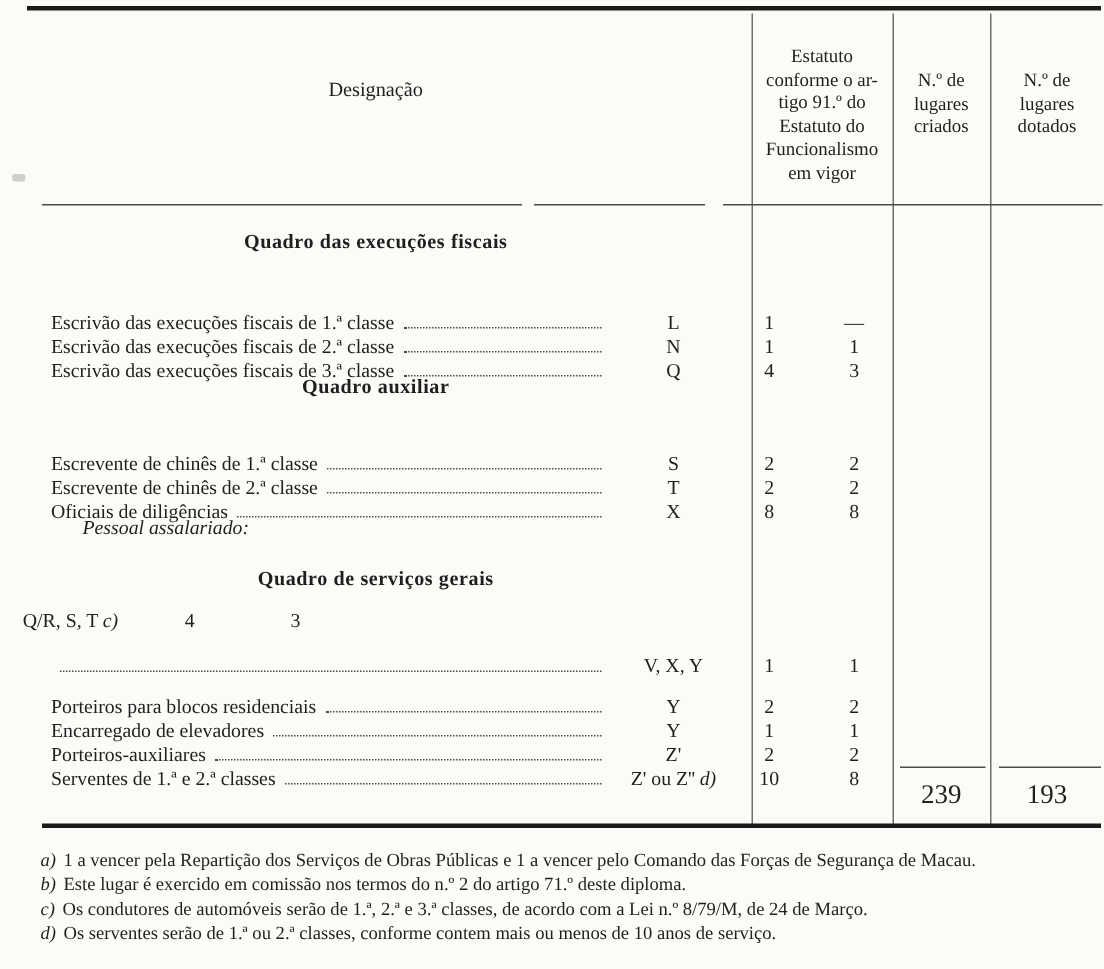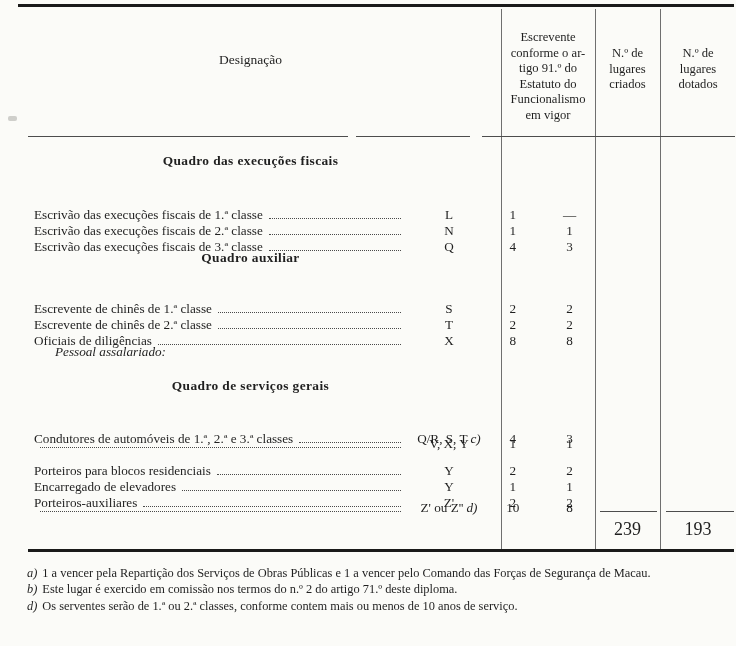--- a/index.html
+++ b/index.html
@@ -70,21 +70,21 @@
 
   <div class="rule-top"></div>
   <div class="smudge"></div>
   <div class="vline v1"></div>
   <div class="vline v2"></div>
   <div class="vline v3"></div>
 
   <div class="header">
     <div class="h-des">Designação</div>
     <div class="h-col h-cat">
-      <div>Escrevente</div>
+      <div>Estatuto</div>
       <div>conforme o ar-</div>
       <div>tigo 91.º do</div>
       <div>Estatuto do</div>
       <div>Funcionalismo</div>
       <div>em vigor</div>
     </div>
     <div class="h-col h-c1">
       <div>N.º de</div>
       <div>lugares</div>
       <div>criados</div>
@@ -162,24 +162,20 @@
         <div class="c-n1">8</div>
         <div class="c-n2">8</div>
       </div>
     </div>
 
     <div class="assalariado">Pessoal assalariado:</div>
 
     <div class="section-heading sh3">Quadro de serviços gerais</div>
     <div class="rows3">
       <div class="row">
-        <div class="c-des">
-            <span>Condutores de automóveis de 1.ª, 2.ª e 3.ª classes</span>
-            <span class="dots"></span>
-          </div>
         <div class="c-cat"><span>Q/R, S, T</span><span class="cat-note">c)</span></div>
         <div class="c-n1">4</div>
         <div class="c-n2">3</div>
       </div>
       <div class="row">
         <div class="c-des">
             <span class="dots"></span>
           </div>
         <div class="c-cat"><span>V, X, Y</span><span class="cat-note"></span></div>
         <div class="c-n1">1</div>
@@ -207,20 +203,21 @@
         <div class="c-des">
             <span>Porteiros-auxiliares</span>
             <span class="dots"></span>
           </div>
         <div class="c-cat"><span>Z'</span><span class="cat-note"></span></div>
         <div class="c-n1">2</div>
         <div class="c-n2">2</div>
       </div>
       <div class="row">
         <div class="c-des">
+            <span>Serventes de 1.ª e 2.ª classes</span>
             <span class="dots"></span>
           </div>
         <div class="c-cat"><span>Z' ou Z''</span><span class="cat-note">d)</span></div>
         <div class="c-n1">10</div>
         <div class="c-n2">8</div>
       </div>
     </div>
   </div>
 
   <div class="total-rule tr1"></div>
@@ -228,16 +225,17 @@
   <div class="totals">
     <div class="t1">239</div>
     <div class="t2">193</div>
   </div>
 
   <div class="rule-bottom"></div>
 
   <div class="footnotes">
     <div class="fn"><span class="fn-letter">a)</span><span>1 a vencer pela Repartição dos Serviços de Obras Públicas e 1 a vencer pelo Comando das Forças de Segurança de Macau.</span></div>
     <div class="fn"><span class="fn-letter">b)</span><span>Este lugar é exercido em comissão nos termos do n.º 2 do artigo 71.º deste diploma.</span></div>
+    <div class="fn"><span class="fn-letter">c)</span><span>Os condutores de automóveis serão de 1.ª, 2.ª e 3.ª classes, de acordo com a Lei n.º 8/79/M, de 24 de Março.</span></div>
     <div class="fn"><span class="fn-letter">d)</span><span>Os serventes serão de 1.ª ou 2.ª classes, conforme contem mais ou menos de 10 anos de serviço.</span></div>
   </div>
 
 </div>
 
 </body></html>

